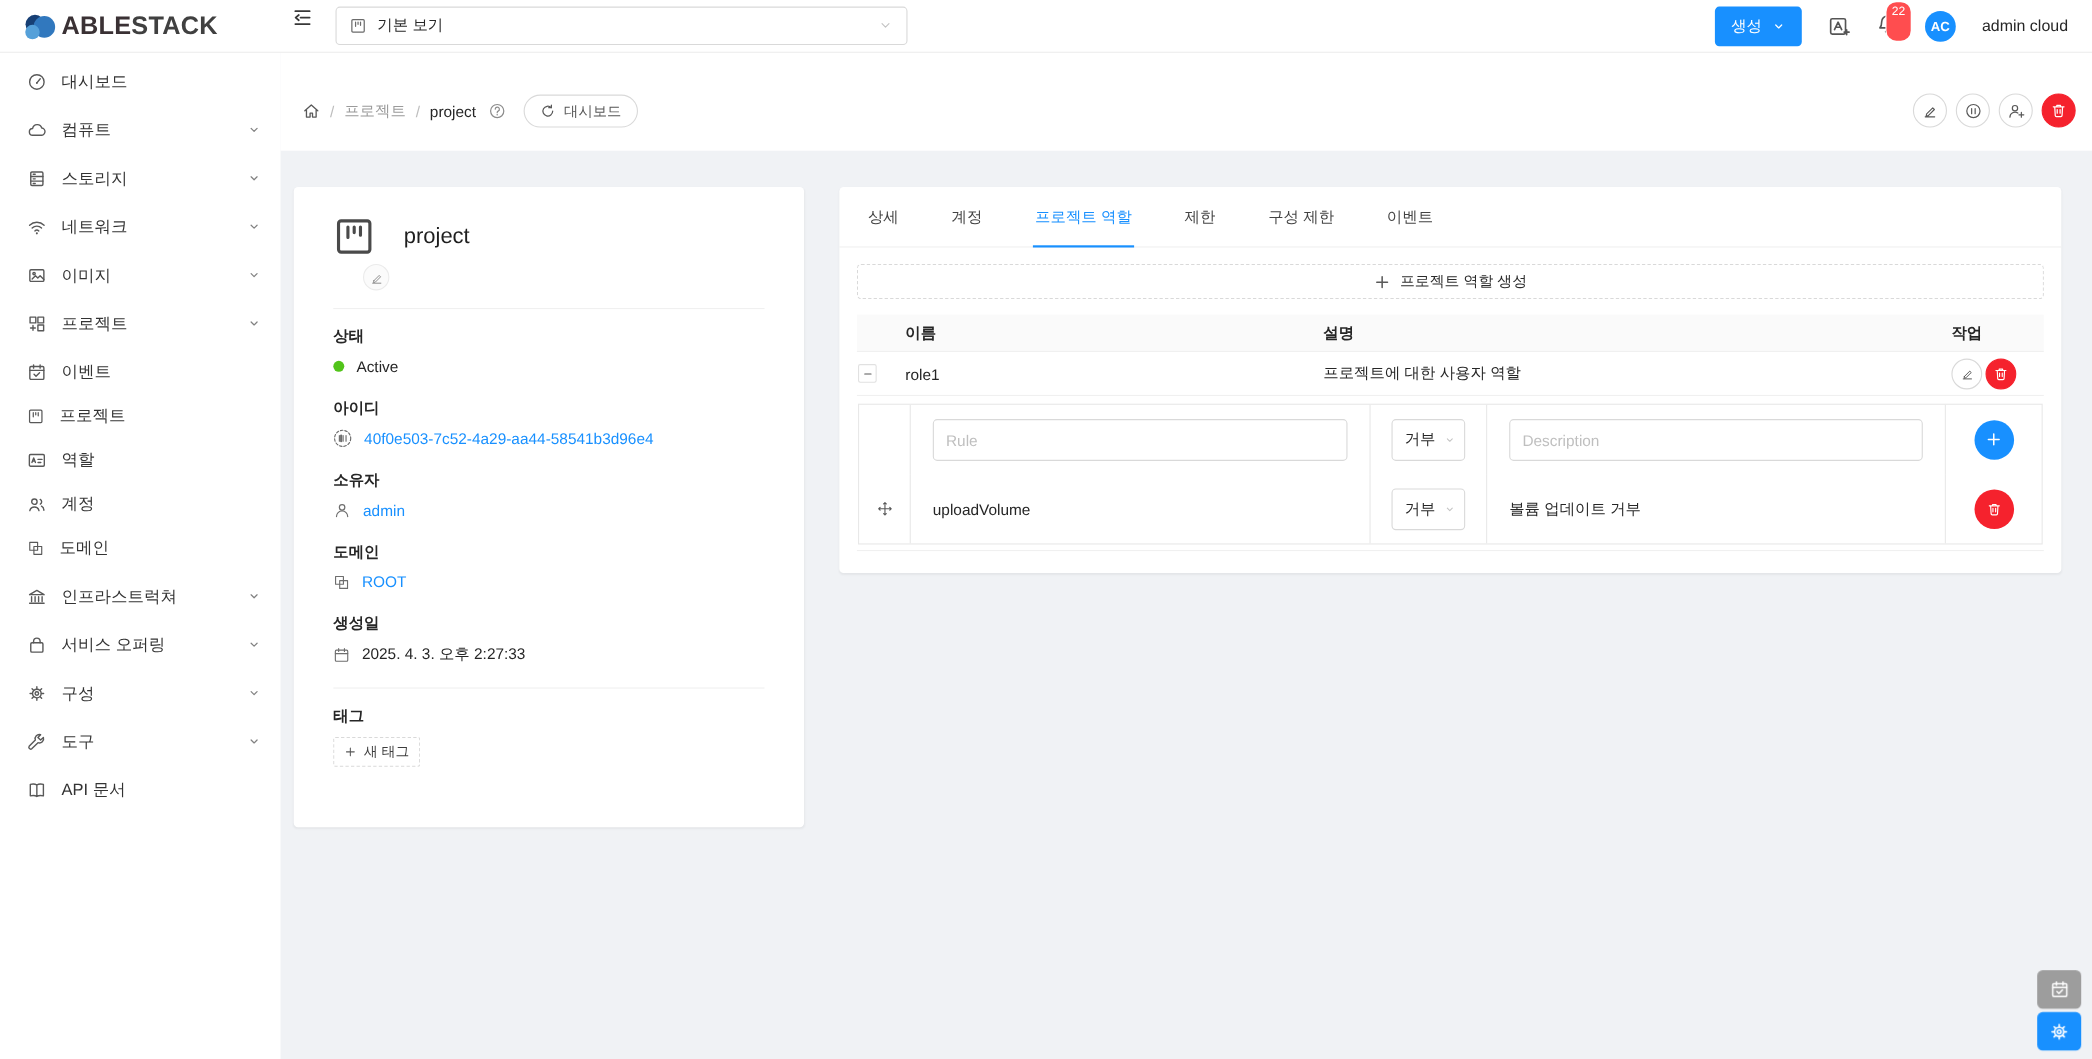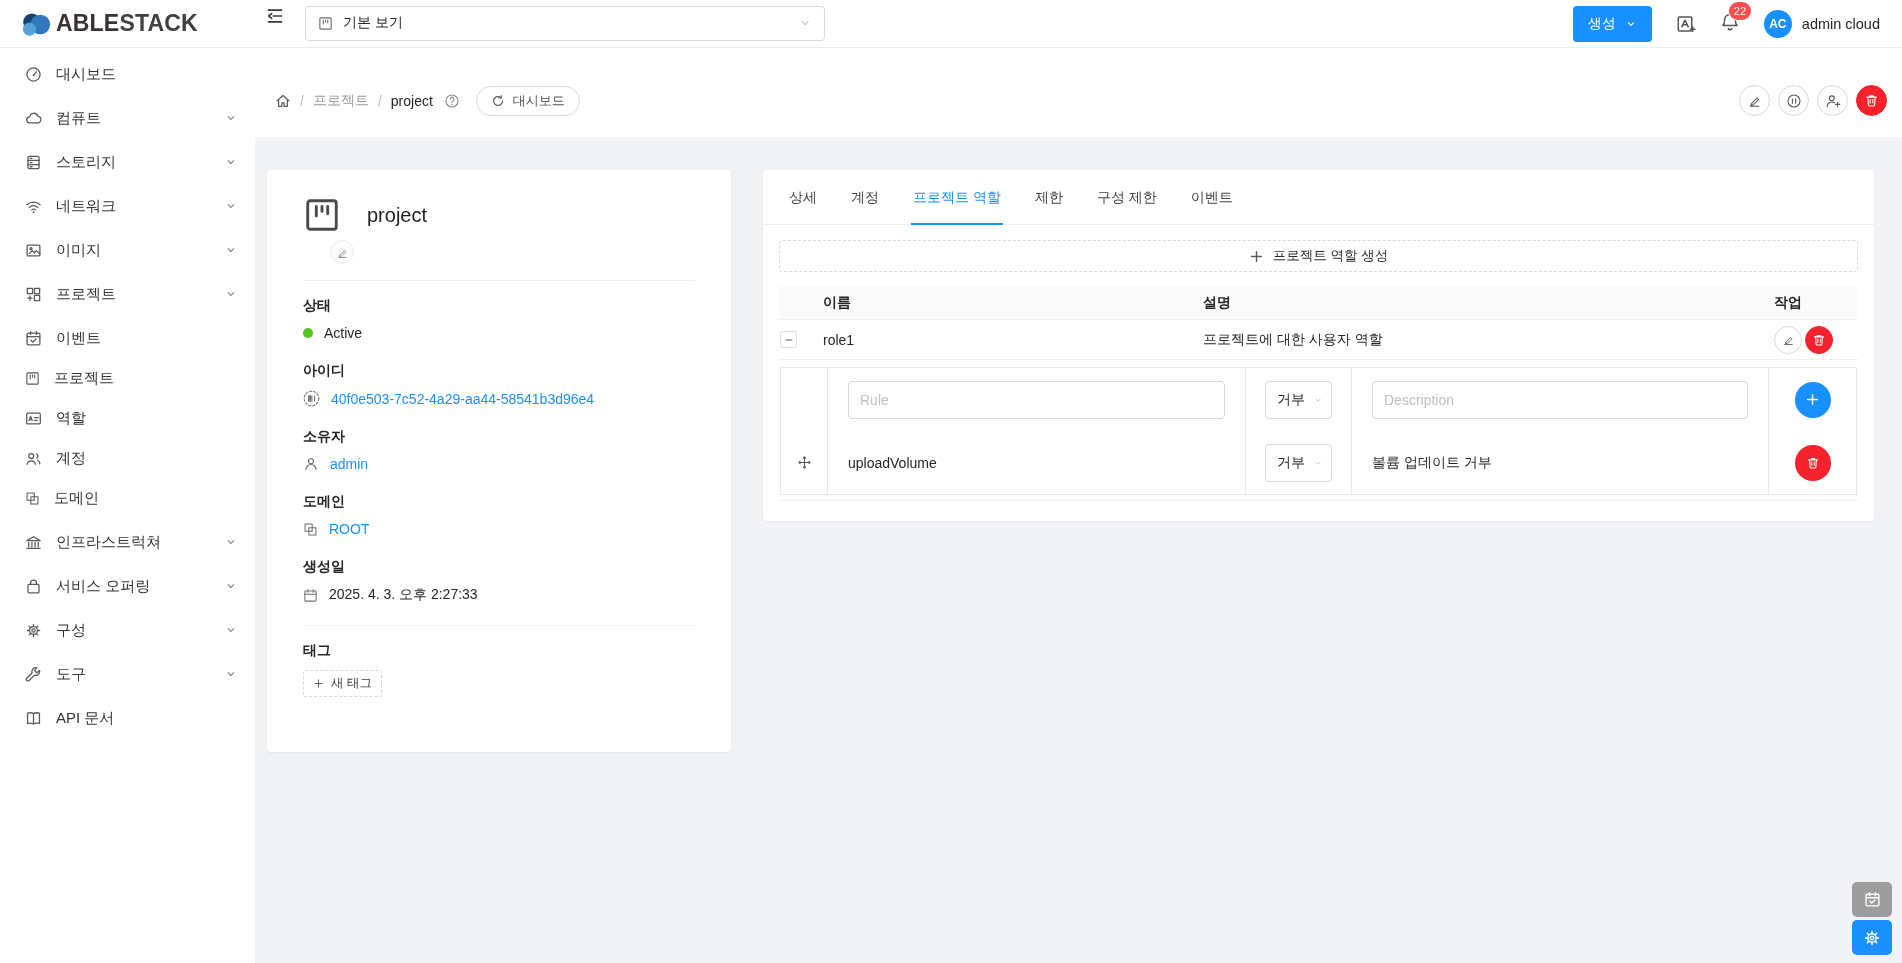--- a/index.html
+++ b/index.html
@@ -24,22 +24,22 @@
   .view-select { width:520px; height:35px; border:1px solid #d9d9d9; border-radius:4px; background:#fff;
     display:flex; align-items:center; gap:10px; padding:0 12px; cursor:pointer; }
   .view-select .vs-icn { color:#6b6b6b; }
   .view-select .vs-chev { margin-left:auto; color:#c3c3c3; }
   .topbar-right { margin-left:auto; display:flex; align-items:center; gap:24px; }
   .create-btn { background:#1890ff; color:#fff; border:none; border-radius:4px; height:36px; padding:0 15px;
     font-size:14px; font-family:inherit; display:flex; align-items:center; gap:9px; cursor:pointer; }
   .hdr-icn { color:#555; cursor:pointer; }
   .bell-wrap { position:relative; color:#555; cursor:pointer; }
   .badge { position:absolute; top:-10px; left:9px; background:#ff4d4f; color:#fff; font-size:11px;
-    height:18px; line-height:18px; padding:0 5px; border-radius:9px; box-shadow:0 0 0 1px #fff; font-weight:400; }
-  .user-chip { display:flex; align-items:center; gap:10px; cursor:pointer; }
+    height:35px; line-height:18px; padding:0 5px; border-radius:9px; box-shadow:0 0 0 1px #fff; font-weight:400; }
+  .user-chip { display:flex; align-items:center; gap:24px; cursor:pointer; }
   .avatar { width:28px; height:28px; border-radius:50%; background:#1890ff; color:#fff; font-size:12px; font-weight:700;
     display:flex; align-items:center; justify-content:center; }
   .user-name { font-size:14.5px; color:#262626; }
 
   
   .layout { display:flex; height:915px; }
   .sidebar { flex:0 0 255px; background:#fff; padding-top:6px; overflow:hidden; }
   .side-item { height:40px; display:flex; align-items:center; gap:14px; padding:0 18px 0 25px;
     font-size:15px; color:#333; cursor:pointer; }
   .side-item.expandable { margin:4px 0; }
@@ -80,21 +80,21 @@
   .field-value { display:flex; align-items:center; gap:11px; font-size:14px; color:#262626; }
   .field-value .f-icn { color:#6e6e6e; }
   .status-dot { width:10px; height:10px; border-radius:50%; background:#52c41a; }
   .link-text { color:#1890ff; cursor:pointer; }
   .tag-btn { display:inline-flex; align-items:center; gap:7px; border:1px dashed #d9d9d9; border-radius:2px;
     background:#fff; padding:4px 9px; font-size:12.5px; color:#3d3d3d; cursor:pointer; font-family:inherit; }
   .tag-btn .icn { color:#595959; }
 
   
   .detail-card { flex:1; min-height:351px; padding-bottom:16px; }
-  .tabs { display:flex; gap:30px; padding:0 24px; border-bottom:1px solid #f0f0f0; }
+  .tabs { display:flex; gap:44px; padding:0 24px; border-bottom:1px solid #f0f0f0; }
   .tab { padding:19px 2px 17px; font-size:14px; color:#434343; cursor:pointer; position:relative; white-space:nowrap; }
   .tab.active { color:#1890ff; font-weight:500; }
   .tab.active::after { content:""; position:absolute; left:0; right:0; bottom:-1px; height:2px; background:#1890ff; }
   .dashed-create { margin:15px 16px 14px; width:calc(100% - 32px); height:32px; border:1px dashed #d9d9d9; border-radius:4px;
     background:#fff; display:flex; align-items:center; justify-content:center; gap:9px; font-size:13.5px; color:#2b2b2b;
     cursor:pointer; font-family:inherit; }
   .dashed-create .icn { color:#595959; }
   .roles-table { margin:0 16px; }
   .rt-head, .rt-row { display:grid; grid-template-columns:44px 380px 1fr 84px; align-items:center; }
   .rt-head { height:34px; background:#fafafa; border-bottom:1px solid #f0f0f0; font-weight:700; font-size:14px; color:#262626; }

